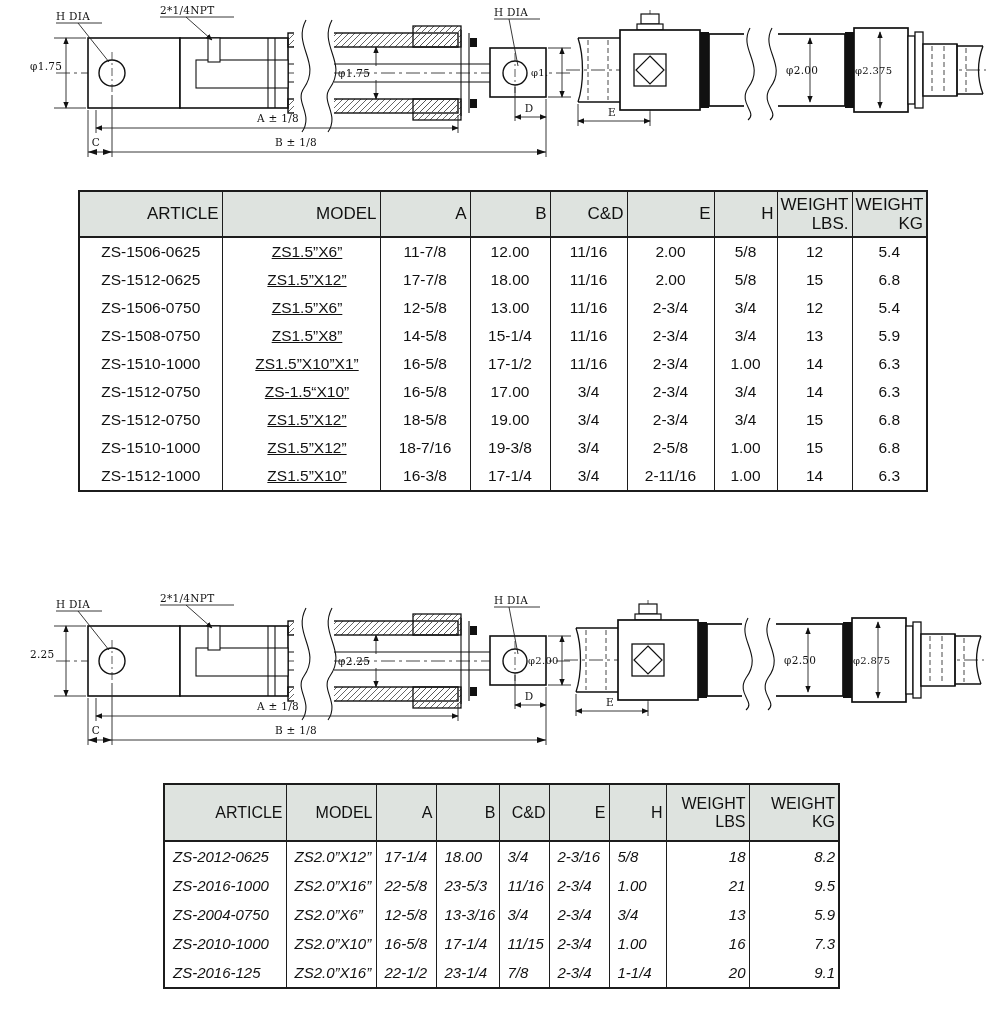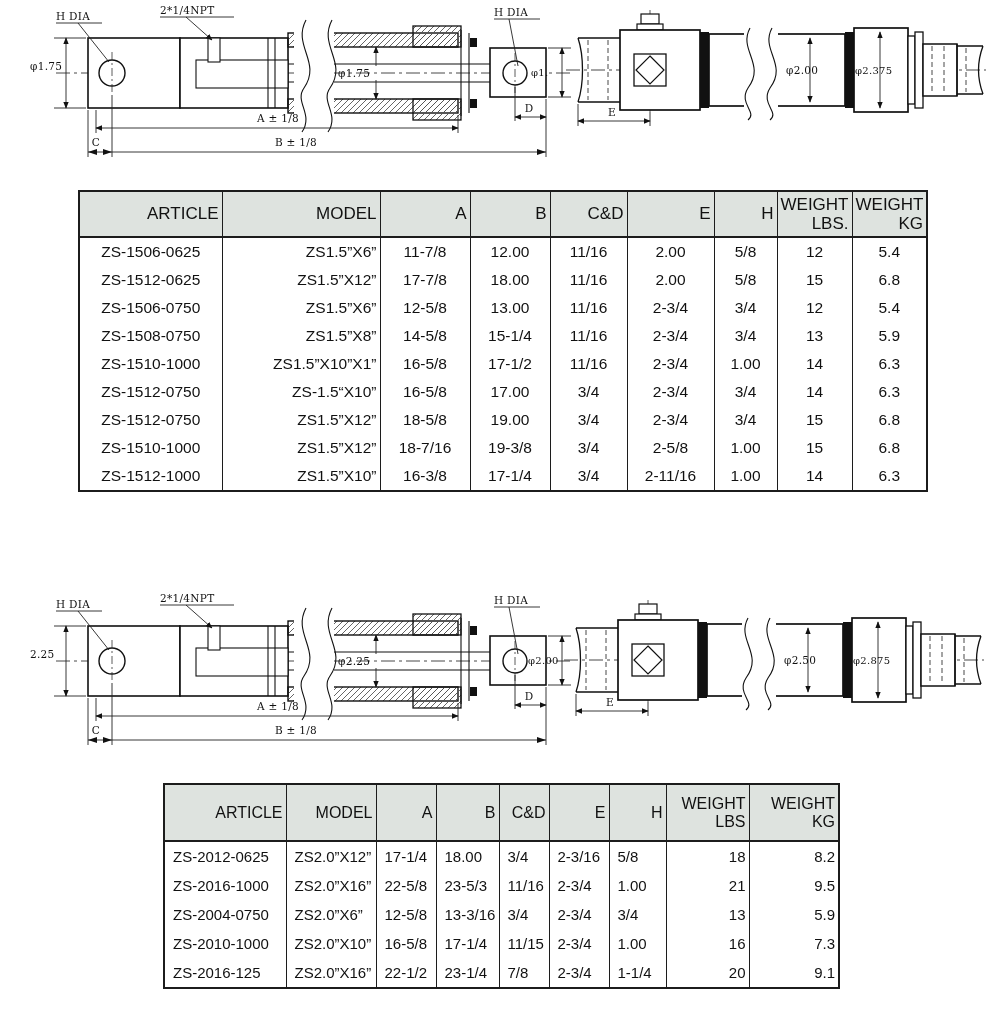--- a/index.html
+++ b/index.html
@@ -26,24 +26,24 @@
   
   table.spec{position:absolute;border-collapse:collapse;table-layout:fixed;background:#fff;
              border:2.2px solid #1c1c1c;}
   table.spec th,table.spec td{border-left:1.5px solid #1c1c1c;border-right:1.5px solid #1c1c1c;
              overflow:hidden;white-space:nowrap;padding:0 3px;}
   table.spec thead th{background:#dee3df;border-bottom:2px solid #1c1c1c;font-weight:normal;
              white-space:pre-line;line-height:1.12;text-align:right;vertical-align:middle;}
   #table1{left:78px;top:190px;width:848px;}
   #table1 thead th{height:44px;font-size:17px;}
   #table1 td{height:28px;font-size:15.5px;text-align:center;}
-  #table1 td:nth-child(2){text-align:right;padding-left:15px;}
+  #table1 td:nth-child(2){text-align:center;padding-left:15px;text-decoration:underline;}
   #table2{left:163px;top:783px;width:675px;}
   #table2 thead th{height:55px;font-size:16px;}
-  #table2 td{height:29px;font-size:15px;text-align:left;padding-left:8px;}
+  #table2 td{height:29px;font-size:15px;text-align:left;padding-left:8px;font-style:italic;}
   #table2 td:nth-child(8),#table2 td:nth-child(9){text-align:right;padding-left:3px;}
 </style>
 </head>
 <body>
 
 <div class="page">
 
   <svg class="dwg" id="dwg-sec-top" width="545" height="170" viewBox="0 0 545 170">
     <defs>
       <pattern id="hatchA" width="6" height="6" patternUnits="userSpaceOnUse">

